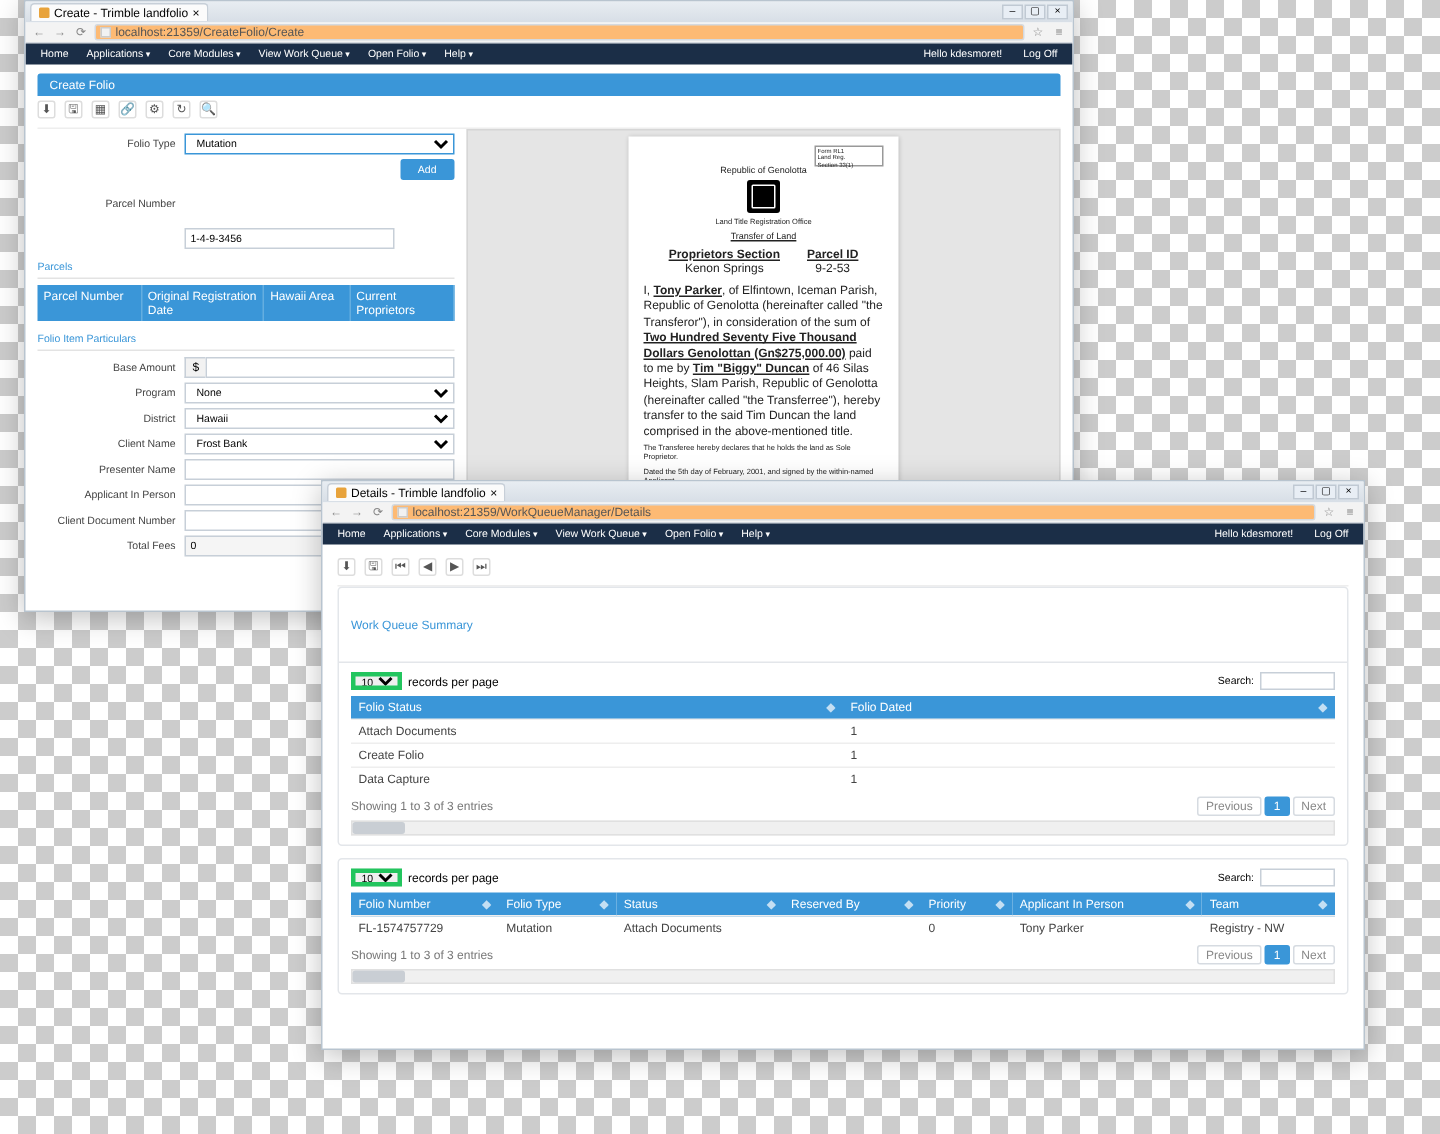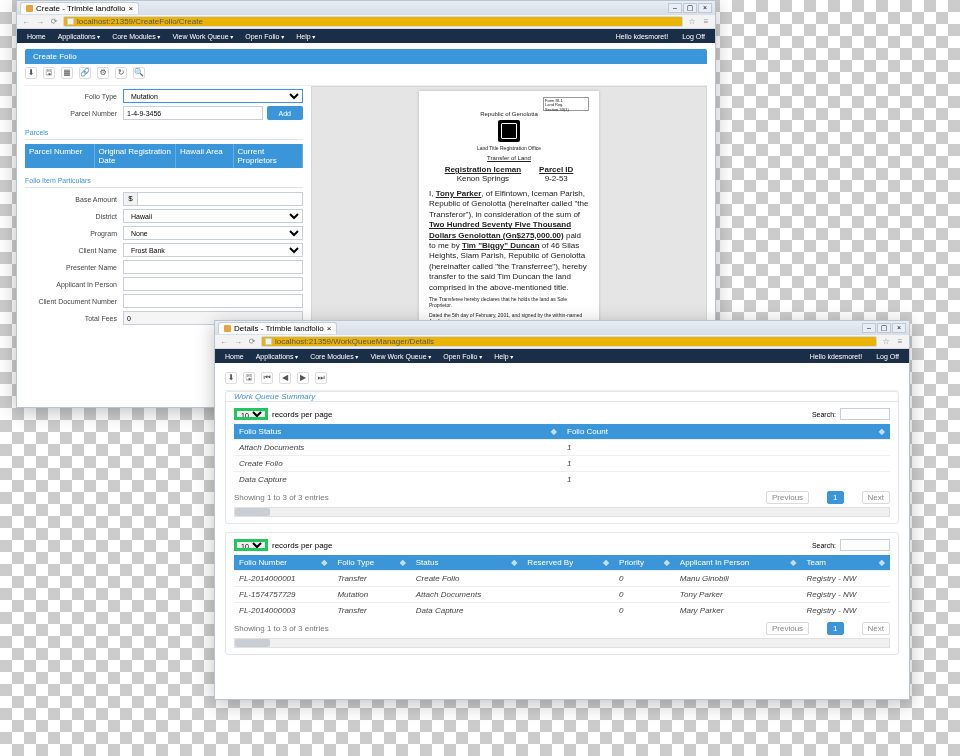--- a/index.html
+++ b/index.html
@@ -13,21 +13,21 @@
   .winA{left:16px;top:0;width:700px;height:408px;overflow:hidden;}
   .winB{left:214px;top:320px;width:696px;height:380px;overflow:hidden;}
   
   .chrome-top{height:14px;background:linear-gradient(#e8edf2,#d7dee6);display:flex;align-items:center;padding:0 3px;gap:3px;}
   .tab{background:#fbfbfb;border:1px solid #c7cfd8;border-bottom:none;border-radius:3px 3px 0 0;height:12px;display:flex;align-items:center;padding:0 5px;font-size:7px;gap:3px;}
   .favicon{width:7px;height:7px;background:#e8a33b;border-radius:1px;}
   .winctl{margin-left:auto;display:flex;gap:1px;}
   .winctl span{width:14px;height:10px;background:#e8eef5;border:1px solid #c0c9d3;font-size:7px;text-align:center;line-height:8px;}
   .addr{height:14px;background:#f3f3f3;border-bottom:1px solid #d4d9df;display:flex;align-items:center;padding:0 4px;gap:4px;}
   .addr .nav{width:10px;height:10px;color:#888;text-align:center;}
-  .urlbox{flex:1;background:#eab308;border:1px solid #d4d9df;border-radius:2px;height:11px;display:flex;align-items:center;padding:0 3px;gap:3px;font-size:7px;color:#555;}
+  .urlbox{flex:1;background:#fdba74;border:1px solid #d4d9df;border-radius:2px;height:11px;display:flex;align-items:center;padding:0 3px;gap:3px;font-size:7px;color:#555;}
   .urlbox .pg{width:7px;height:7px;background:#f2f2f2;border:1px solid #ccc;}
   
   .navbar{background:#1b2e47;color:#fff;height:14px;display:flex;align-items:center;padding:0 6px;gap:4px;}
   .navbar a{color:#fff;text-decoration:none;font-size:7px;padding:0 4px;}
   .navbar a.caret::after{content:" ▾";font-size:6px;}
   .navbar .right{margin-left:auto;display:flex;gap:6px;}
   
   .panel-h{background:#3a96d8;color:#fff;padding:3px 8px;font-size:8px;border-radius:2px 2px 0 0;}
   .content{padding:8px;}
   .toolbar-row{display:flex;gap:6px;padding:3px 0 6px;border-bottom:1px solid #eee;color:#555;}
@@ -56,32 +56,32 @@
   .fctrl.sel-blue select{border:1px solid #3a96d8;}
   .btn-add{background:#3a96d8;color:#fff;border:none;height:14px;padding:0 12px;font-size:7px;border-radius:2px;margin-left:4px;}
   .subpanel-h{color:#3a96d8;font-size:7px;border-bottom:1px solid #e3e3e3;padding:3px 0;margin:6px 0 4px;}
   .tbl-head{display:flex;background:#3a96d8;color:#fff;font-size:7px;}
   .tbl-head div{padding:3px 4px;border-right:1px solid #64aee0;}
   .dollar-wrap{display:flex;}
   .dollar-wrap .sym{width:14px;text-align:center;border:1px solid #c7cfd8;border-right:none;background:#f2f2f2;line-height:12px;}
   
   .winB .content{padding:6px 10px;}
   .panel-box{border:1px solid #e3e6ea;border-radius:3px;margin-bottom:8px;}
-  .panel-box .ptitle{color:#3a96d8;font-size:8px;padding:0 8px;border-bottom:1px solid #e3e6ea;font-style:italic;}
+  .panel-box .ptitle{color:#3a96d8;font-size:8px;padding:20px 8px;border-bottom:1px solid #e3e6ea;}
   .panel-box .pbody{padding:6px 8px;}
   .tctl{display:flex;align-items:center;margin-bottom:4px;gap:4px;}
   .tctl select{border:3px solid #22c55e;height:12px;font-size:7px;}
   .tctl .srch{margin-left:auto;font-size:7px;}
   .tctl input{border:1px solid #c7cfd8;height:12px;width:50px;}
   table.dt{width:100%;border-collapse:collapse;font-size:7px;}
   table.dt th{background:#3a96d8;color:#fff;font-weight:normal;text-align:left;padding:3px 5px;}
   table.dt th .sort{float:right;opacity:.7;}
-  table.dt td{padding:3px 5px;border-top:1px solid #eee;color:#444;font-style:italic;}
+  table.dt td{padding:3px 5px;border-top:1px solid #eee;color:#444;}
   .dt-foot{display:flex;align-items:center;margin-top:4px;font-size:7px;color:#777;}
-  .pager{margin-left:auto;display:flex;gap:18px;}
+  .pager{margin-left:auto;display:flex;gap:2px;}
   .pager span{border:1px solid #d6dbe1;padding:1px 5px;border-radius:2px;color:#888;}
   .pager .cur{background:#3a96d8;border-color:#3a96d8;color:#fff;}
   .scrollbar{height:10px;background:#f0f0f0;border:1px solid #e0e0e0;margin-top:3px;position:relative;}
   .scrollbar::before{content:"";position:absolute;left:0;top:0;bottom:0;width:35px;background:#c9ced4;border-radius:2px;}
 </style>
 </head>
 <body>
 <div class="checker"></div>
 
 <div class="win winA">
@@ -134,21 +134,21 @@
   </div>
   <div class="winA-body">
     <div class="leftcol">
       <div class="frow">
         <div class="flab">Folio Type</div>
         <div class="fctrl sel-blue"><select><option>Mutation</option></select></div>
       </div>
       <div class="frow">
         <div class="flab">Parcel Number</div>
         <div class="fctrl" style="display:flex;">
-          <input style="flex: 1 1 0%;" value="1-4-9-3456">
+          <input style="flex: 1 1 0%; margin-top: 46px;" value="1-4-9-3456">
           <button class="btn-add">Add</button>
         </div>
       </div>
       <div class="subpanel-h">Parcels</div>
       <div class="tbl-head">
         <div style="flex:1">Parcel Number</div>
         <div style="flex:1.2">Original Registration Date</div>
         <div style="flex:.8">Hawaii Area</div>
         <div style="flex:1">Current Proprietors</div>
       </div>
@@ -157,26 +157,26 @@
           <div class="frow">
             <div class="flab">Base Amount</div>
             <div class="fctrl">
               <div class="dollar-wrap">
                 <div class="sym">$</div>
                 <input style="flex: 1 1 0%;">
               </div>
             </div>
           </div>
           <div class="frow">
+            <div class="flab">Program</div>
+            <div class="fctrl"><select><option>None</option></select></div>
+          </div>
+          <div class="frow">
             <div class="flab">District</div>
             <div class="fctrl"><select><option>Hawaii</option></select></div>
-          </div>
-          <div class="frow">
-            <div class="flab">Program</div>
-            <div class="fctrl"><select><option>None</option></select></div>
           </div>
           <div class="frow">
             <div class="flab">Client Name</div>
             <div class="fctrl"><select><option>Frost Bank</option></select></div>
           </div>
           <div class="frow">
             <div class="flab">Presenter Name</div>
             <div class="fctrl"><input value="" style=""></div>
           </div>
           <div class="frow">
@@ -194,21 +194,21 @@
         </div>
     </div>
     <div class="doc-pane">
       <div class="doc">
         <div class="doc-hdr-box">Form&nbsp;RL1<br>Land&nbsp;Reg.<br>Section&nbsp;33(1)</div>
         <h1>Republic of Genolotta</h1>
         <div class="seal"></div>
         <div class="center">Land Title Registration Office</div>
         <div class="title2">Transfer of Land</div>
         <div class="cols">
-          <div><b>Registration Iceman</b><br><span>Kenon Springs</span></div>
+          <div><b>Proprietors Section</b><br><span>Kenon Springs</span></div>
           <div><b>Parcel ID</b><br><span>9-2-53</span></div>
         </div>
         <p><span>I, </span><u>Tony Parker</u><span>, of Elfintown, Iceman Parish, Republic of Genolotta (hereinafter called "the Transferor"), in consideration of the sum of </span><u>Two Hundred Seventy Five Thousand Dollars Genolottan (Gn$275,000.00)</u><span> paid to me by </span><u>Tim "Biggy" Duncan</u><span> of 46 Silas Heights, Slam Parish, Republic of Genolotta (hereinafter called "the Transferree"), hereby transfer to the said Tim Duncan the land comprised in the above-mentioned title.</span></p>
         <p>The Transferee hereby declares that he holds the land as Sole Proprietor.</p>
         <p>Dated the 5th day of February, 2001, and signed by the within-named Applicant.</p>
       </div>
     </div>
   </div>
 </div>
 
@@ -264,21 +264,21 @@
         <div class="tctl">
           <select><option>10</option></select>
           <span>records per page</span>
           <span class="srch">Search:</span>
           <input style="">
         </div>
         <table class="dt">
           <thead>
               <tr>
             <th style="width:50%"><span>Folio Status</span><span class="sort">◆</span></th>
-            <th><span>Folio Count</span><span class="sort">◆</span></th>
+            <th><span>Folio Dated</span><span class="sort">◆</span></th>
           </tr>
             </thead>
           <tbody id="summary-body">
               <tr>
                 <td>Attach Documents</td>
                 <td>1</td>
               </tr>
               <tr>
                 <td>Create Folio</td>
                 <td>1</td>
@@ -316,44 +316,26 @@
                 <th>Folio Type<span class="sort">◆</span></th>
                 <th>Status<span class="sort">◆</span></th>
                 <th>Reserved By<span class="sort">◆</span></th>
                 <th>Priority<span class="sort">◆</span></th>
                 <th>Applicant In Person<span class="sort">◆</span></th>
                 <th>Team<span class="sort">◆</span></th>
               </tr>
             </thead>
           <tbody id="folios-body">
               <tr>
-                <td>FL-2014000001</td>
-                <td>Transfer</td>
-                <td>Create Folio</td>
-                <td></td>
-                <td>0</td>
-                <td>Manu Ginobili</td>
-                <td>Registry - NW</td>
-              </tr>
-              <tr>
                 <td>FL-1574757729</td>
                 <td>Mutation</td>
                 <td>Attach Documents</td>
                 <td></td>
                 <td>0</td>
                 <td>Tony Parker</td>
-                <td>Registry - NW</td>
-              </tr>
-              <tr>
-                <td>FL-2014000003</td>
-                <td>Transfer</td>
-                <td>Data Capture</td>
-                <td></td>
-                <td>0</td>
-                <td>Mary Parker</td>
                 <td>Registry - NW</td>
               </tr>
             </tbody>
         </table>
         <div class="dt-foot">
           <span>Showing 1 to 3 of 3 entries</span>
           <div class="pager">
             <span>Previous</span>
             <span class="cur">1</span>
             <span>Next</span>

